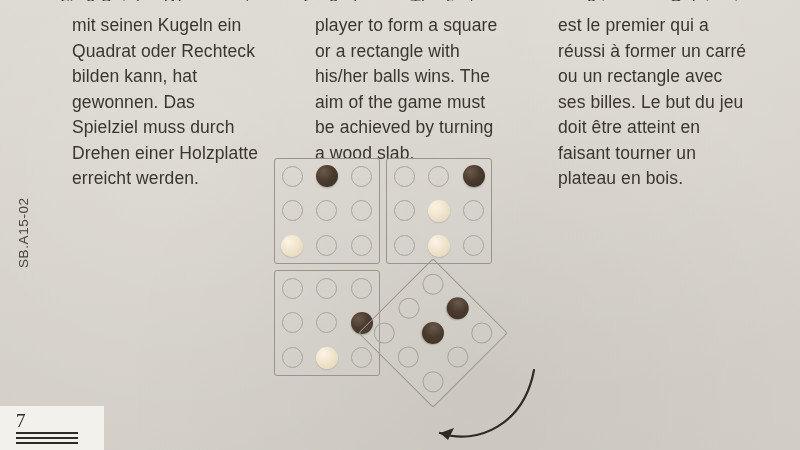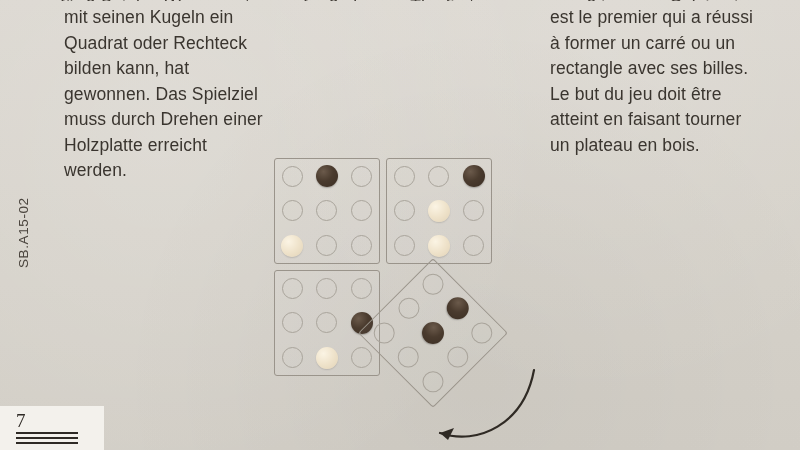--- a/index.html
+++ b/index.html
@@ -41,21 +41,21 @@
     gap: 30px;
   }
   .col {
     width: 213px;
     color: #3a352f;
     font-size: 17.5px;
     line-height: 25.5px;
     letter-spacing: 0.1px;
   }
   .col p {
-    margin: 4px;
+    margin: 12px;
   }
   .col .clipped-line {
     display: block;
     height: 7px;
     overflow: hidden;
     color: #3a352f;
     opacity: 0.95;
   }
 
   
@@ -178,20 +178,21 @@
 
   <div class="columns">
 
     <div class="col">
       <span class="clipped-line">für 2 Spieler. Wer zuerst</span>
       <p>mit seinen Kugeln ein Quadrat oder Rechteck bilden kann, hat gewonnen. Das Spielziel muss durch Drehen einer Holzplatte erreicht werden.</p>
     </div>
 
     <div class="col">
       <span class="clipped-line">for 2 players. The first</span>
+      <p>player to form a square or a rectangle with his/her balls wins. The aim of the game must be achieved by turning a wood slab.</p>
     </div>
 
     <div class="col">
       <span class="clipped-line">pour 2 joueurs. Celui qui gagne</span>
       <p>est le premier qui a réussi à former un carré ou un rectangle avec ses billes. Le but du jeu doit être atteint en faisant tourner un plateau en bois.</p>
     </div>
 
   </div>
 
   <div class="side-code">SB.A15-02</div>

